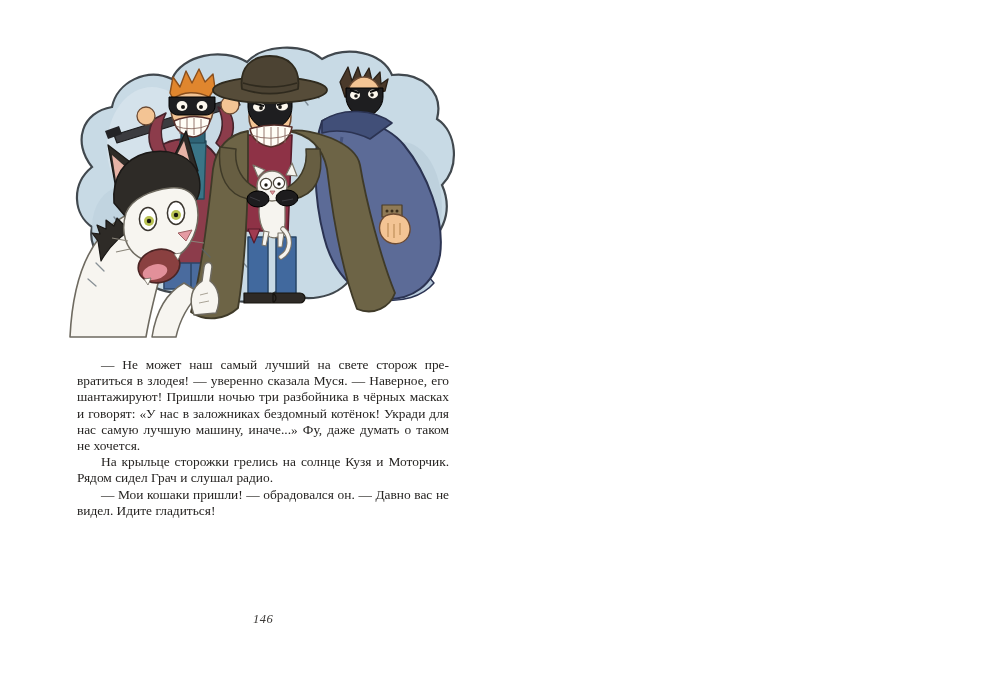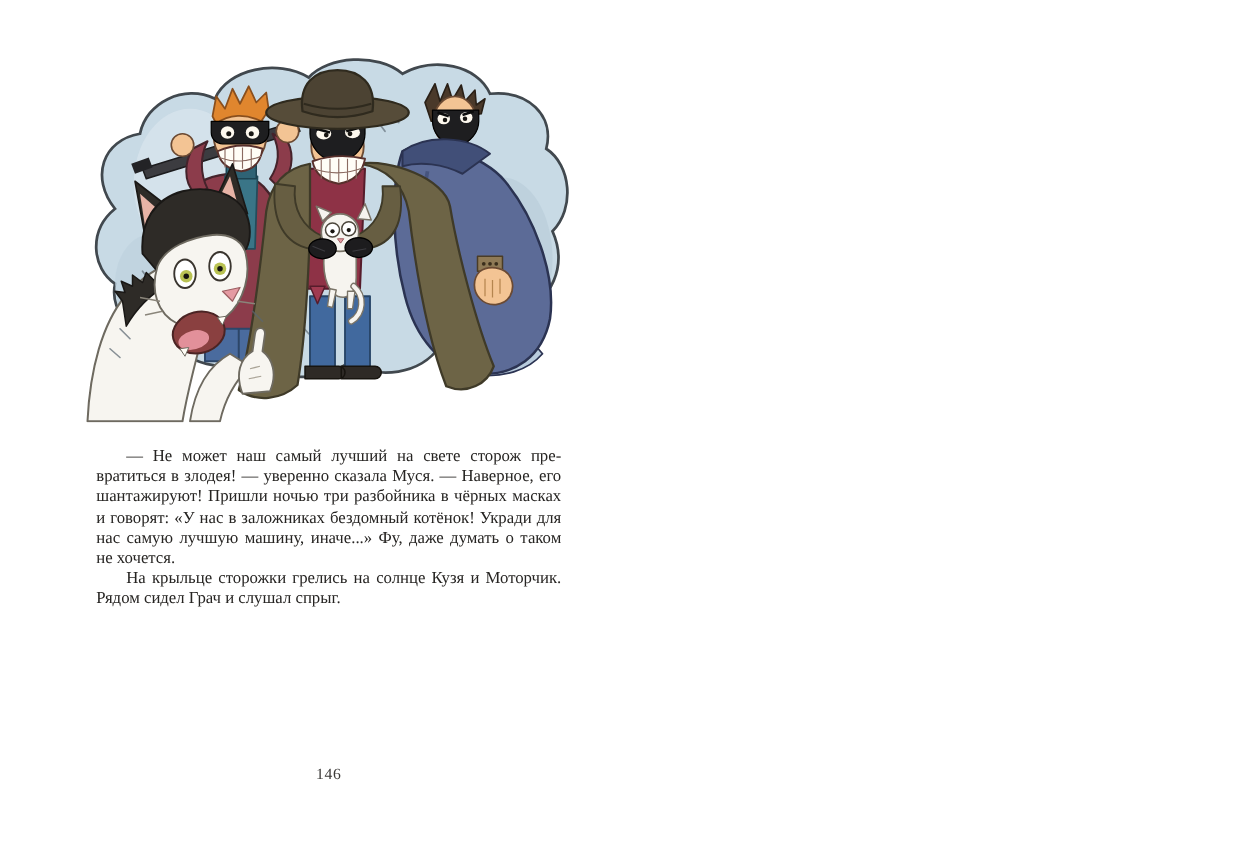--- a/index.html
+++ b/index.html
@@ -11,21 +11,21 @@
   .page-text{
     position:absolute;text-align:justify;font-size:13.4px;line-height:16.2px;
     color:#262422;
   }
   .page-text p{margin:0;text-indent:24px;hyphens:manual;}
   .left-text{left:77px;top:357px;width:372px;}
   .page-num{
     position:absolute;top:612px;text-align:center;font-size:12.5px;
     color:#3a3836;letter-spacing:0.5px;width:372px;
   }
-  .left-num{left:77px;}
+  .left-num{left:77px;font-style:italic;}
   .illustration{position:absolute;left:52px;top:26px;width:410px;height:312px;}
 </style>
 </head>
 <body>
 
 <div class="page" style="left:0;width:500px;">
 
   <svg class="illustration" viewBox="0 0 410 310" xmlns="http://www.w3.org/2000/svg">
 
     <g>
@@ -163,21 +163,22 @@
       </g>
       <g stroke="#5a6670" stroke-width="1.3" opacity="0.7" stroke-linecap="round">
         <path d="M44 236 l8 8 M36 252 l8 7"></path>
         <path d="M150 222 l8 8"></path>
       </g>
     </g>
   </svg>
 
   <div class="page-text left-text">
       <p>— Не может наш самый лучший на свете сторож пре­вратиться в злодея! — уверенно сказала Муся. — Наверное, его шантажируют! Пришли ночью три разбойника в чёрных масках и говорят: «У нас в заложниках бездомный котёнок! Укради для нас самую лучшую машину, иначе...» Фу, даже думать о таком не хочется.</p>
-      <p>На крыльце сторожки грелись на солнце Кузя и Мотор­чик. Рядом сидел Грач и слушал спрыг.</p>
+      <p>На крыльце сторожки грелись на солнце Кузя и Мотор­чик. Рядом сидел Грач и слушал радио.</p>
+      <p>— Мои кошаки пришли! — обрадовался он. — Давно вас не видел. Идите гладиться!</p>
     </div>
   <div class="page-num left-num">146</div>
 </div>
 
 <div class="page" style="left:500px;width:500px;">
   
   
 </div>
 
 </body></html>

